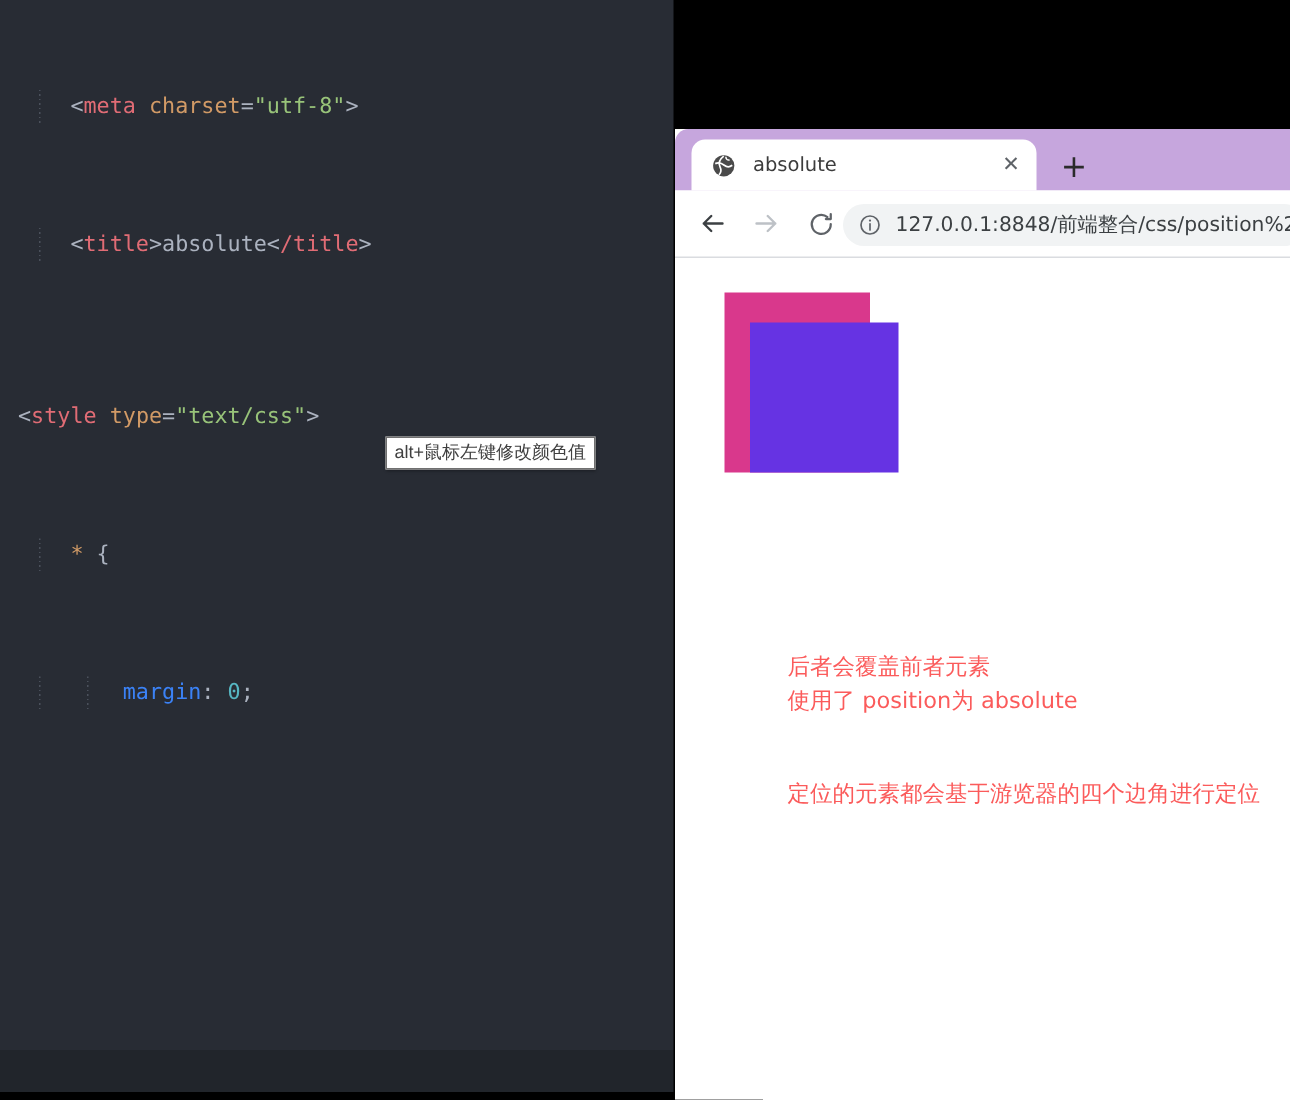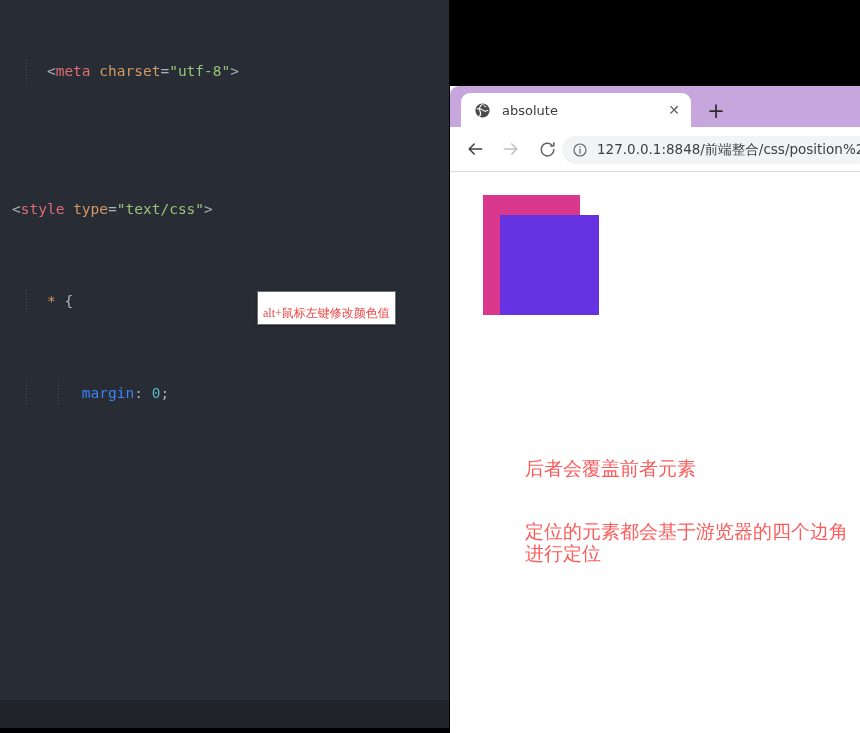--- a/index.html
+++ b/index.html
@@ -72,24 +72,24 @@
   .t-sel    { color: #d19a66; }
   .t-brace  { color: #abb2bf; }
 
   
   #editor-tooltip {
     position: absolute;
     left: 257px;
     top: 291px;
     background: #ffffff;
     border: 1px solid #707070;
-    color: #ef4444;
+    color: #404040;
     font-size: 12px;
-    font-family: Liberation Serif, serif;
-    padding: 14px 5px 3px 5px;
+    font-family: Liberation Sans, sans-serif;
+    padding: 2px 5px 3px 5px;
     line-height: 15px;
     white-space: nowrap;
     box-shadow: 0 1px 2px rgba(0,0,0,.35);
   }
 
   
   #browser {
     position: absolute;
     left: 450px;
     top: 86px;
@@ -227,38 +227,39 @@
   #box-test {
     position: absolute;
     width: 99px;
     height: 100px;
     top: 42px;
     left: 50px;
   }
   #annotation {
     position: absolute;
     left: 75px;
-    top: 284px;
+    top: 260px;
     width: 330px;
     color: #fb5b5b;
-    font-size: 19px;
+    font-size: 15px;
     line-height: 22.5px;
     font-family: "DejaVu Sans", "Liberation Sans", sans-serif;
   }
   #annotation div { white-space: nowrap; }
   #annotation .wrap { white-space: normal; margin-top: 40px; }
 </style>
 </head>
 <body>
 
 <div id="editor">
   <div id="code">
 
     <div class="ln"><span class="guide g1"></span><span class="t-plain">    </span><span class="t-punct">&lt;</span><span class="t-tag">meta</span><span class="t-plain"> </span><span class="t-attr">charset</span><span class="t-punct">=</span><span class="t-str">"utf-8"</span><span class="t-punct">&gt;</span></div>
 
+    <div class="ln"><span class="guide g1"></span><span class="t-plain">    </span><span class="t-punct">&lt;</span><span class="t-tag">title</span><span class="t-punct">&gt;</span><span class="t-plain">absolute</span><span class="t-punct">&lt;</span><span class="t-tag">/</span><span class="t-tag">title</span><span class="t-punct">&gt;</span></div>
 
 
     <div class="ln"><span class="t-punct">&lt;</span><span class="t-tag">style</span><span class="t-plain"> </span><span class="t-attr">type</span><span class="t-punct">=</span><span class="t-str">"text/css"</span><span class="t-punct">&gt;</span></div>
 
     <div class="ln"><span class="guide g1"></span><span class="t-plain">    </span><span class="t-sel">*</span><span class="t-plain"> </span><span class="t-brace">{</span></div>
 
     <div class="ln"><span class="guide g1"></span><span class="guide g2"></span><span class="t-plain">        </span><span class="t-prop">margin</span><span class="t-punct">: </span><span class="t-val">0</span><span class="t-punct">;</span></div>
 
 
     
@@ -362,17 +363,18 @@
     </svg>
     <span id="omnibox-url">127.0.0.1:8848/前端整合/css/position%20</span>
   </div>
 
   <div id="page-content">
     <div id="box-test1" style="background: rgb(217, 56, 140);"></div>
     <div id="box-test" style="background: rgb(102, 51, 227);"></div>
 
     <div id="annotation" style="color: rgb(251, 91, 91);">
       <div>后者会覆盖前者元素</div>
+      <div>使用了 position为 absolute</div>
       <div class="wrap">定位的元素都会基于游览器的四个边角进行定位</div>
     </div>
 
   </div>
 </div>
 
 </body></html>

